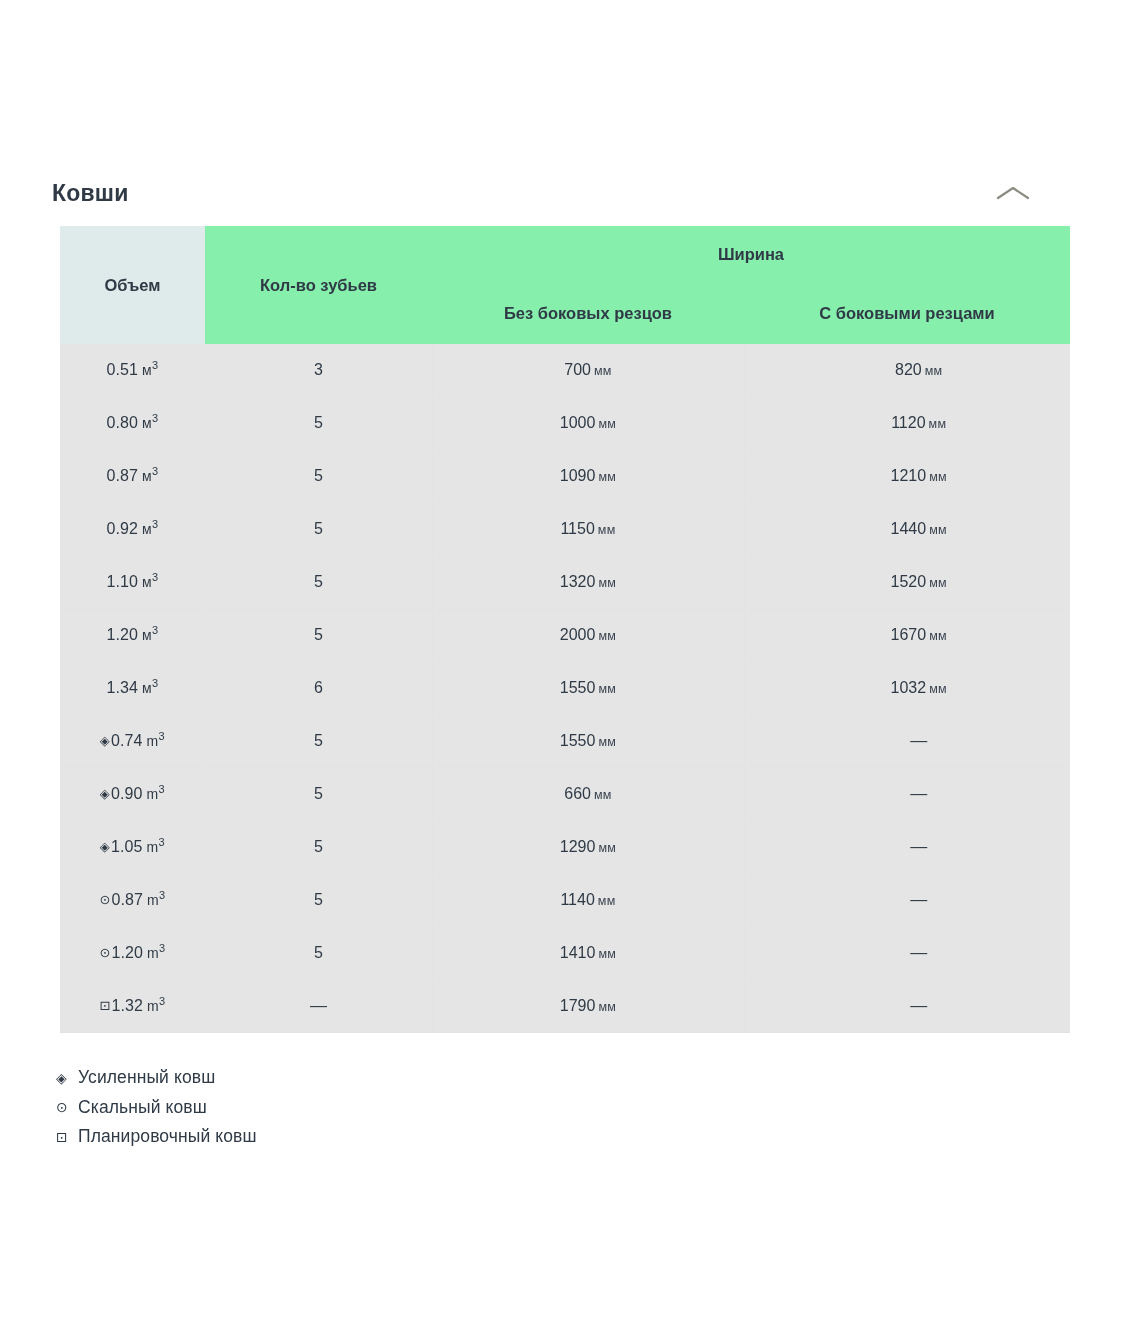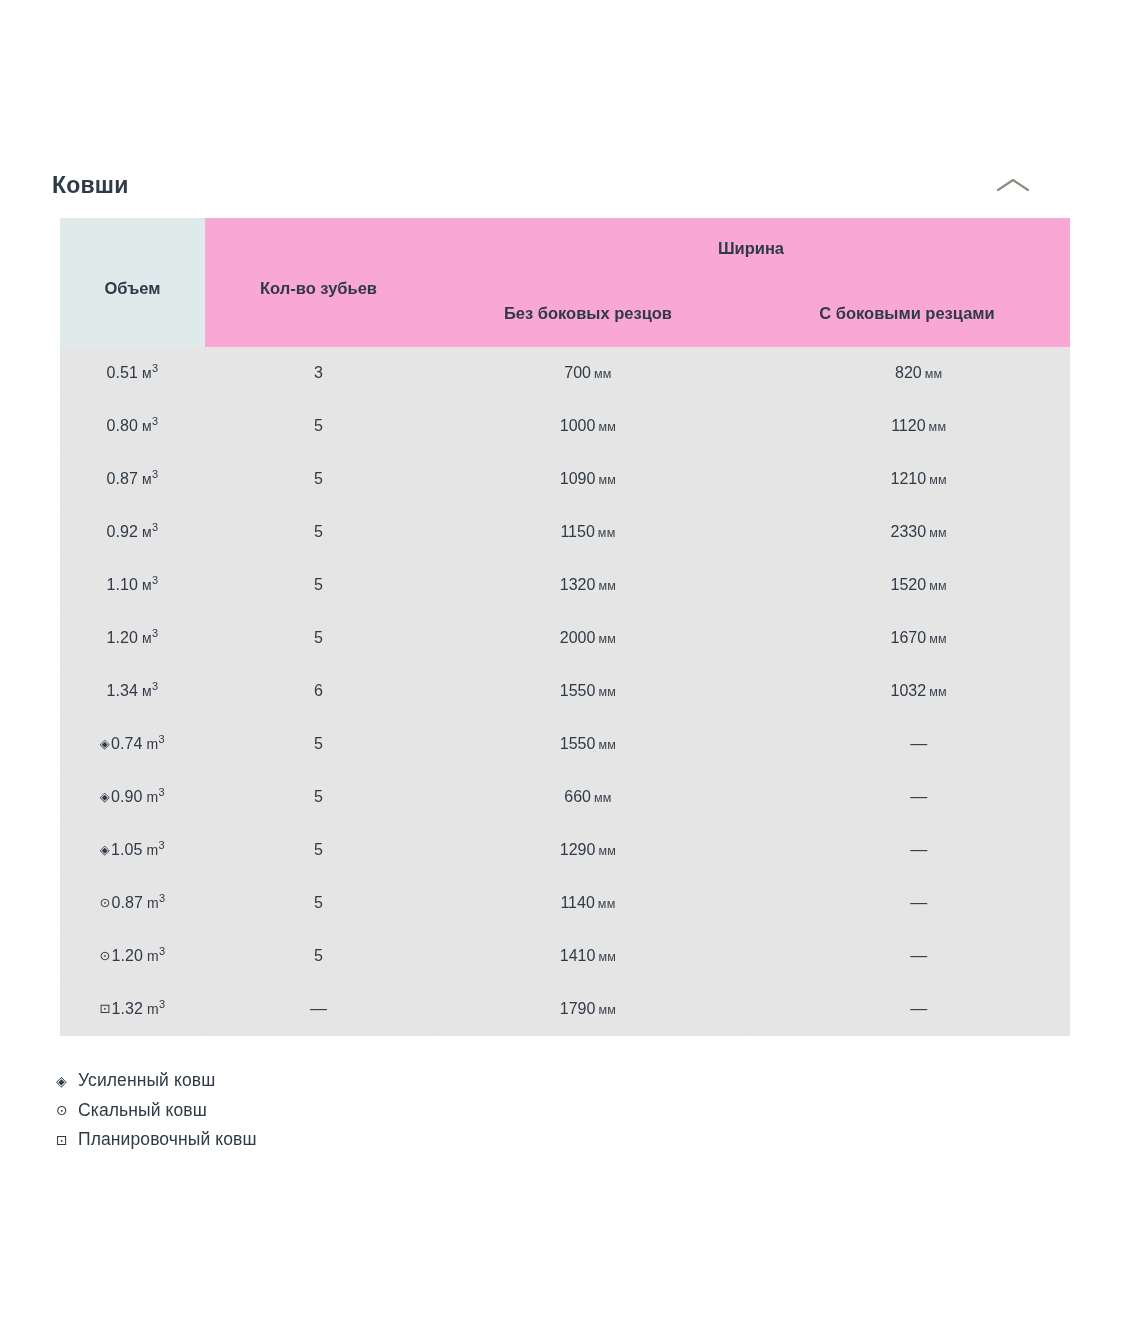--- a/index.html
+++ b/index.html
@@ -19,21 +19,21 @@
   .page {
     position: relative;
     width: 1126px;
     height: 1318px;
     box-sizing: border-box;
   }
 
   .panel {
     position: absolute;
     left: 0;
-    top: 4px;
+    top: 12px;
     width: 1087px;
   }
 
   
   .section-head {
     position: relative;
     margin: 0;
     padding: 0 54px 0 52px;
     height: 58px;
     display: flex;
@@ -69,42 +69,42 @@
     width: 1010px;
     table-layout: fixed;
     font-size: 16px;
   }
   table.spec col.c-vol   { width: 145px; }
   table.spec col.c-teeth { width: 227px; }
   table.spec col.c-w1    { width: 312px; }
   table.spec col.c-w2    { width: 326px; }
 
   table.spec thead th {
-    background: #f9a8d4;
+    background: #86efac;
     color: #2f3a46;
     font-weight: bold;
     font-size: 16.5px;
     padding: 0;
     text-align: center;
     border: 0;
   }
   th.h-vol {
     background: #dfeaea !important;
     font-size: 16.5px;
   }
   .hcell {
     display: flex;
     align-items: center;
     justify-content: center;
     box-sizing: border-box;
     height: 100%;
     padding: 6px 10px;
   }
   th.h-vol .hcell,
-  th.h-teeth .hcell { height: 118px; margin-top: 11px; }
+  th.h-teeth .hcell { height: 118px; }
   th.h-span .hcell { height: 56px; }
   th.h-sub .hcell  { height: 62px; }
 
   th.h-teeth { border-left: 1px solid #d3d3cb; }
   th.h-span  { border-left: 1px solid #d3d3cb; }
   th.h-sub-right { border-left: 1px solid #cfcfc7; }
 
   table.spec tbody td {
     border-bottom: 1px solid #e3e3e3;
     border-right: 1px solid #e3e3e3;
@@ -243,21 +243,21 @@
             <tr>
               <td class="cell-vol"><span>0.87</span><span class="unit-m"> м</span><span class="unit-sup">3</span></td>
               <td>5</td>
               <td><span>1090</span><span class="unit-mm">мм</span></td>
               <td class="col-last"><span>1210</span><span class="unit-mm">мм</span></td>
             </tr>
             <tr>
               <td class="cell-vol"><span>0.92</span><span class="unit-m"> м</span><span class="unit-sup">3</span></td>
               <td>5</td>
               <td><span>1150</span><span class="unit-mm">мм</span></td>
-              <td class="col-last"><span>2330</span><span class="unit-mm">мм</span></td>
+              <td class="col-last"><span>1440</span><span class="unit-mm">мм</span></td>
             </tr>
             <tr>
               <td class="cell-vol"><span>1.10</span><span class="unit-m"> м</span><span class="unit-sup">3</span></td>
               <td>5</td>
               <td><span>1320</span><span class="unit-mm">мм</span></td>
               <td class="col-last"><span>1520</span><span class="unit-mm">мм</span></td>
             </tr>
             <tr>
               <td class="cell-vol"><span>1.20</span><span class="unit-m"> м</span><span class="unit-sup">3</span></td>
               <td>5</td>

